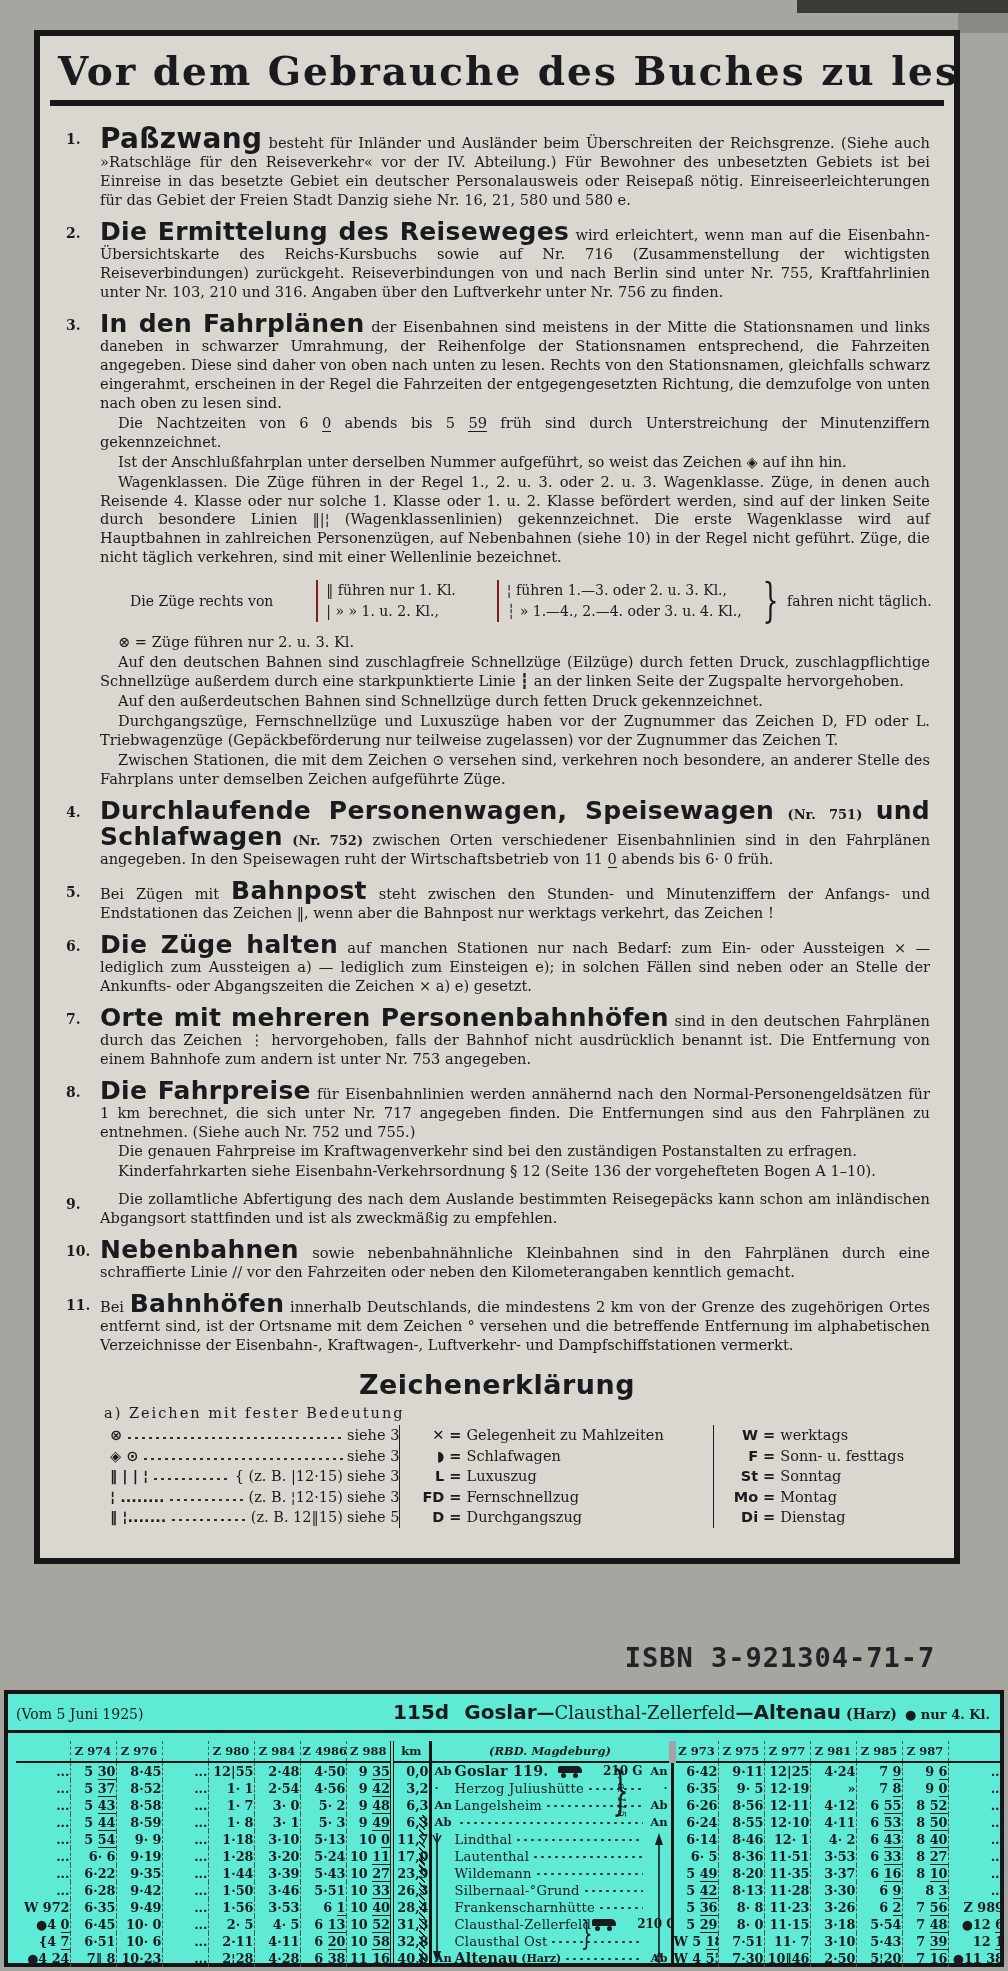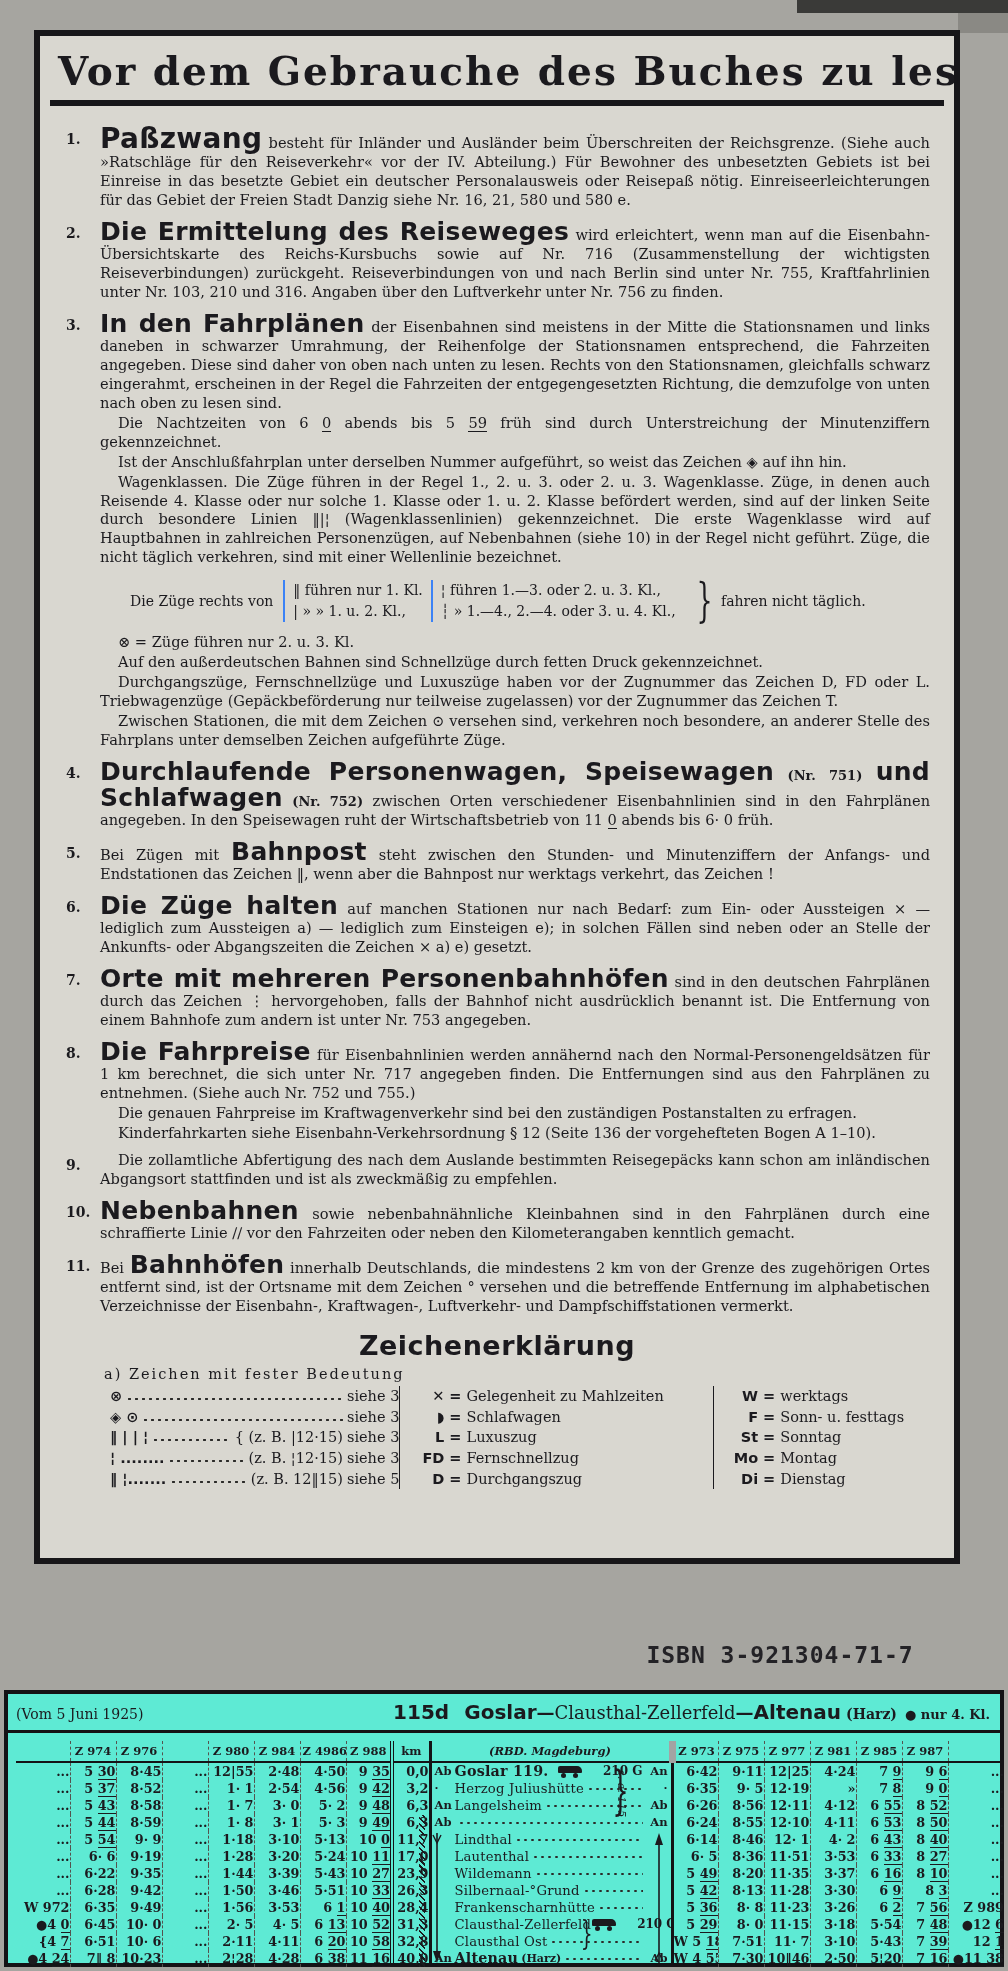--- a/index.html
+++ b/index.html
@@ -36,21 +36,21 @@
   .lead.big{font-size:28px;}
   .lead-small{font-size:13px;font-weight:bold;}
   .pre{font-size:14.6px;}
   .pre:empty{display:none;}
   .ind{margin-top:1px;text-indent:18px;}
   .tu{border-bottom:1.6px solid currentColor;}
 
   
   .zr{display:flex;align-items:center;margin:4px 0 2px 30px;font-size:14px;}
   .zr-label{white-space:nowrap;margin-right:10px;}
-  .zr-col{border-left:2px solid #3b82f6;padding:0 8px;line-height:1.5;white-space:nowrap;}
+  .zr-col{border-left:2px solid #7f1d1d;padding:0 8px;line-height:1.5;white-space:nowrap;margin-left:33px;}
   .zr-brace{font-size:46px;font-weight:400;transform:scaleX(.55);margin:0 2px 0 6px;}
   .zr-note{white-space:nowrap;}
 
   
   .zhead{
     text-align:center;font-family:"DejaVu Sans", sans-serif;font-weight:700;
     font-size:27px;margin-top:12px;letter-spacing:.5px;
   }
   .ztitle{font-size:14.5px;letter-spacing:2px;margin:2px 0 2px 40px;}
   .zcols{display:flex;margin:0 14px 0 46px;}
@@ -71,21 +71,21 @@
   .lg-eq{margin:0 5px;font-weight:bold;}
   .glyph-car{display:inline-block;position:relative;width:26px;height:13px;min-width:26px;}
   .glyph-car::before{content:"";position:absolute;left:1px;top:1px;width:24px;height:7px;
     background:#1b1a1e;border-radius:2px 5px 1px 1px;}
   .glyph-car::after{content:"";position:absolute;bottom:0;left:4px;width:5px;height:5px;
     background:#1b1a1e;border-radius:50%;box-shadow:12px 0 0 #1b1a1e;}
 
   
   .isbn{
     position:absolute;left:560px;top:1642px;width:440px;text-align:center;
-    font-family:"DejaVu Sans Mono", monospace;font-weight:700;font-size:23px;
+    font-family:"DejaVu Sans Mono", monospace;font-weight:700;font-size:27px;
     letter-spacing:1px;color:#232226;
   }
 
   
   .ttbox{
     position:absolute;left:4px;top:1690px;width:1000px;height:277px;
     background:#5eead4;border:4px solid #141316;box-sizing:border-box;
   }
   .tt-titlerow{display:flex;align-items:baseline;height:39px;padding:6px 10px 0 8px;
     border-bottom:3px solid #141316;box-sizing:border-box;}
@@ -170,20 +170,21 @@
           <div data-name="class-line-item">|    »      »   1. u. 2. Kl.,</div>
         </div>
         <div class="zr-col" data-name="class-lines-col-2">
           <div data-name="class-line-item">¦ führen 1.—3. oder 2. u. 3. Kl.,</div>
           <div data-name="class-line-item">┆    »    1.—4., 2.—4. oder 3. u. 4. Kl.,</div>
         </div>
         <span class="zr-brace" data-name="brace-glyph">}</span>
         <span class="zr-note" data-name="class-lines-remark">fahren nicht täglich.</span>
       </div>
       <p class="sp ind" data-name="paragraph">⊗ = Züge führen nur 2. u. 3. Kl.</p>
+      <p class="sp ind" data-name="paragraph">Auf den deutschen Bahnen sind zuschlagfreie Schnellzüge (Eilzüge) durch fetten Druck, zuschlagpflichtige Schnellzüge außerdem durch eine starkpunktierte Linie ┇ an der linken Seite der Zugspalte hervorgehoben.</p>
       <p class="sp ind" data-name="paragraph">Auf den außerdeutschen Bahnen sind Schnellzüge durch fetten Druck gekennzeichnet.</p>
       <p class="sp ind" data-name="paragraph">Durchgangszüge, Fernschnellzüge und Luxuszüge haben vor der Zugnummer das Zeichen D, FD oder L. Triebwagenzüge (Gepäckbeförderung nur teilweise zugelassen) vor der Zugnummer das Zeichen T.</p>
       <p class="sp ind" data-name="paragraph">Zwischen Stationen, die mit dem Zeichen ⊙ versehen sind, verkehren noch besondere, an anderer Stelle des Fahrplans unter demselben Zeichen aufgeführte Züge.</p>
     </div>
 
     <div class="sec" data-name="section-wagen">
       <span class="num" data-name="section-number">4.</span>
       <p class="sp"><span class="lead" data-name="section-lead">Durchlaufende Personenwagen, Speisewagen</span>
         <span class="lead-small" data-name="section-lead-ref">(Nr. 751)</span>
         <span class="lead" data-name="section-lead">und Schlafwagen</span>

